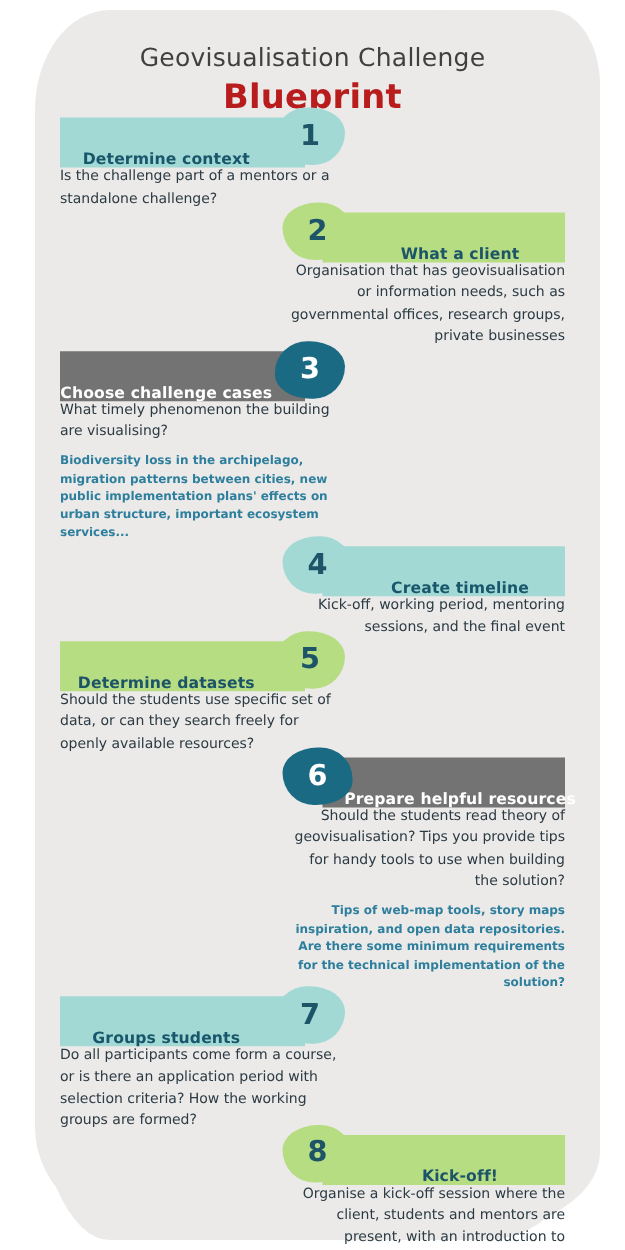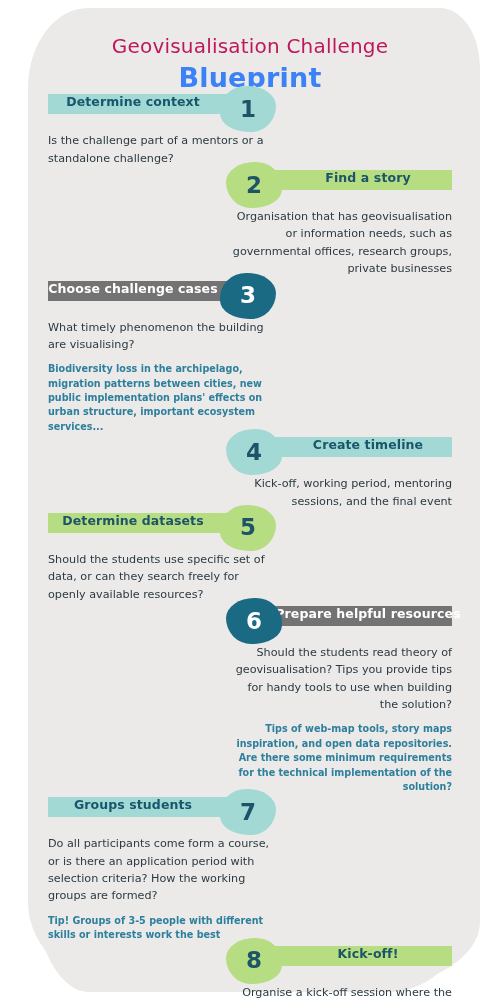--- a/index.html
+++ b/index.html
@@ -29,38 +29,38 @@
     width:452px; height:984px;
     background:#ebeae8;
     border-radius:60px 150px 130px 60px / 80px 170px 70px 140px;
     z-index:0;
   }
   .content { position:relative; z-index:2; width:500px; height:1000px; }
 
   
   .header { padding-top:34px; text-align:center; }
   .title-1 {
-    font-size:20px; font-weight:400; color:#be185d;
+    font-size:20px; font-weight:400; color:#404040;
     letter-spacing:.2px; line-height:1.2;
   }
   .title-2 {
-    font-size:27px; font-weight:700; color:#3b82f6;
+    font-size:27px; font-weight:700; color:#b91c1c;
     letter-spacing:.2px; margin-top:4px; line-height:1.2;
   }
 
   
   .step { position:relative; margin-bottom:3px; }
   .step.left  { padding-left:48px; padding-right:230px; }
   .step.right { padding-right:48px; padding-left:232px; text-align:right; }
 
   
   .bar-wrap { position:relative; height:30px; margin-bottom:8px; }
   .bar {
-    position:absolute; top:0; height:20px;
-    display:flex; align-items:flex-start;
+    position:absolute; top:0; height:40px;
+    display:flex; align-items:flex-end;
   }
   .step.left  .bar { left:0;  right:26px; justify-content:center; padding-right:26px; }
   .step.right .bar { right:0; left:26px;  justify-content:center; padding-left:26px; }
   .bar-label {
     font-size:12.5px; font-weight:700; letter-spacing:.1px;
     white-space:nowrap;
   }
   
   .num {
     position:absolute; top:-8px;
@@ -116,21 +116,21 @@
             <div class="bar">
               <span class="bar-label">Determine context</span>
             </div>
             <div class="num">1</div>
           </div>
           <div class="desc" style="white-space: pre-line;">Is the challenge part of a mentors or a standalone challenge?</div>
         </div>
         <div class="step right t-green">
           <div class="bar-wrap">
             <div class="bar">
-              <span class="bar-label">Find a story</span>
+              <span class="bar-label">What a client</span>
             </div>
             <div class="num">2</div>
           </div>
           <div class="desc" style="white-space: pre-line;">Organisation that has geovisualisation or information needs, such as governmental offices, research groups, private businesses</div>
         </div>
         <div class="step left t-dark">
           <div class="bar-wrap">
             <div class="bar">
               <span class="bar-label">Choose challenge cases</span>
             </div>
@@ -168,21 +168,20 @@
           <div class="note">Tips of web-map tools, story maps inspiration, and open data repositories. Are there some minimum requirements for the technical implementation of the solution?</div>
         </div>
         <div class="step left t-teal">
           <div class="bar-wrap">
             <div class="bar">
               <span class="bar-label">Groups students</span>
             </div>
             <div class="num">7</div>
           </div>
           <div class="desc" style="white-space: pre-line;">Do all participants come form a course, or is there an application period with selection criteria? How the working groups are formed?</div>
-          <div class="note">Tip! Groups of 3-5 people with different skills or interests work the best</div>
         </div>
         <div class="step right t-green">
           <div class="bar-wrap">
             <div class="bar">
               <span class="bar-label">Kick-off!</span>
             </div>
             <div class="num">8</div>
           </div>
           <div class="desc" style="white-space: pre-line;">Organise a kick-off session where the client, students and mentors are present, with an introduction to challenge theme and practicalities</div>
         </div>

